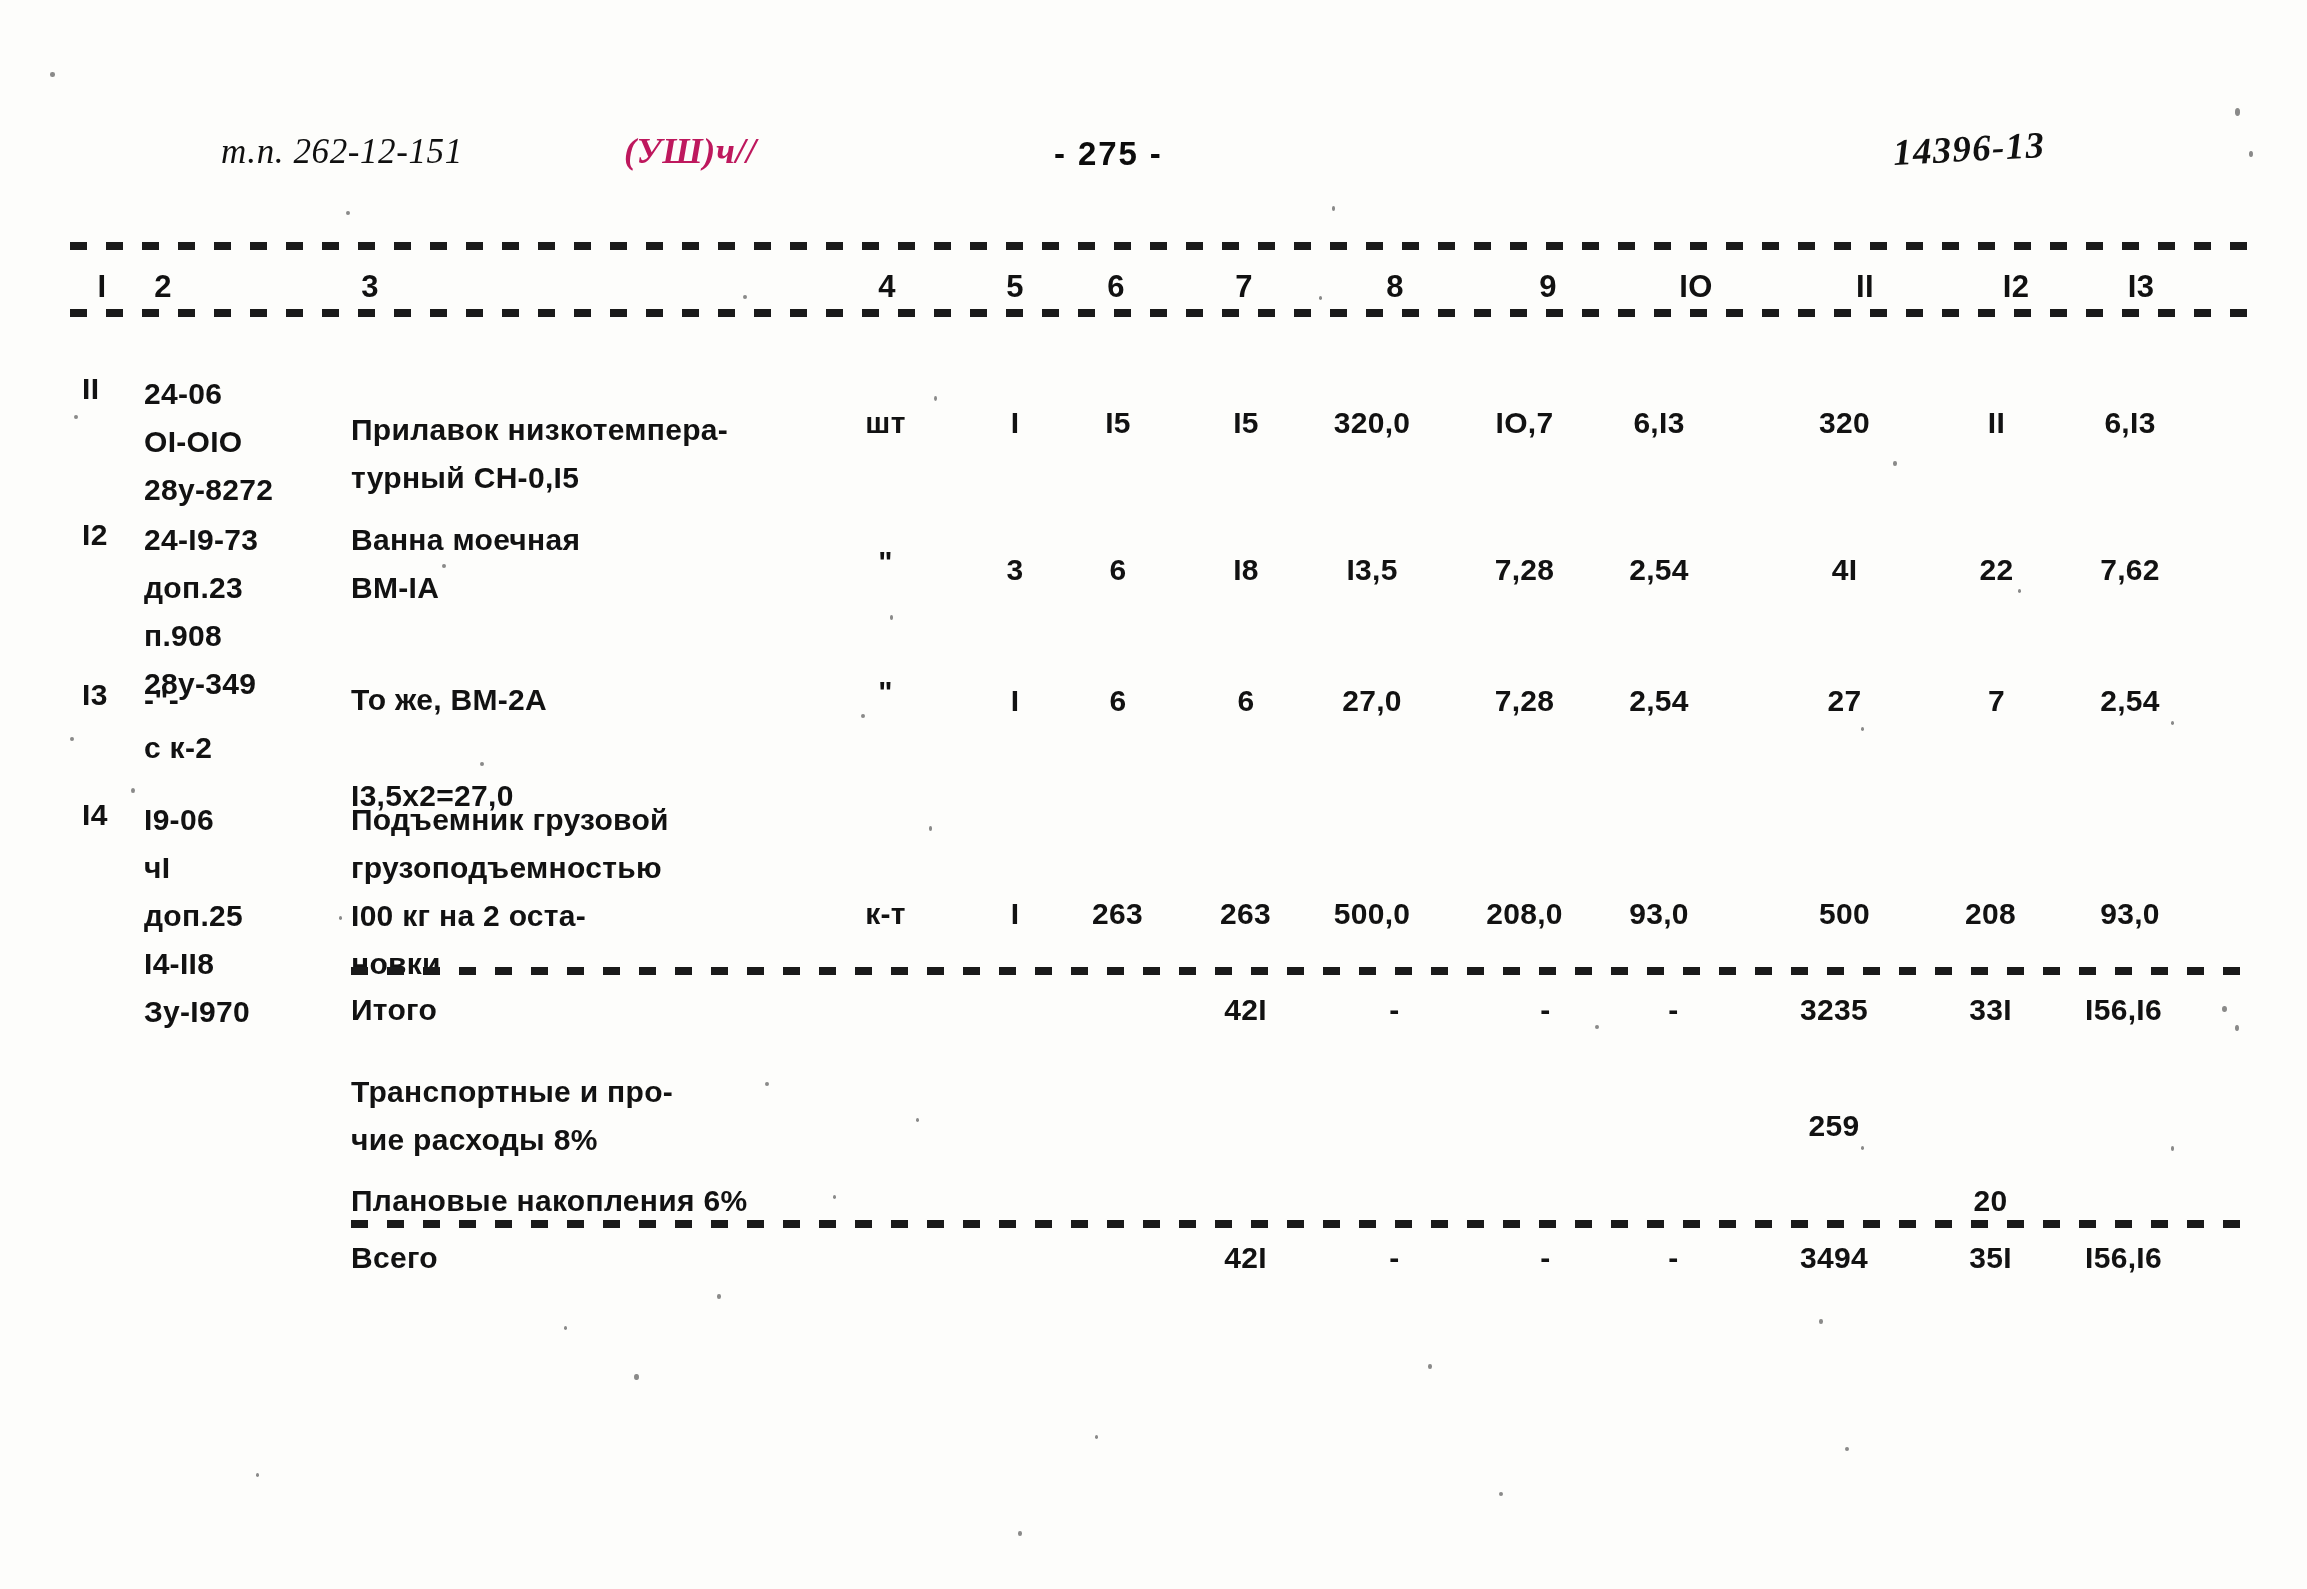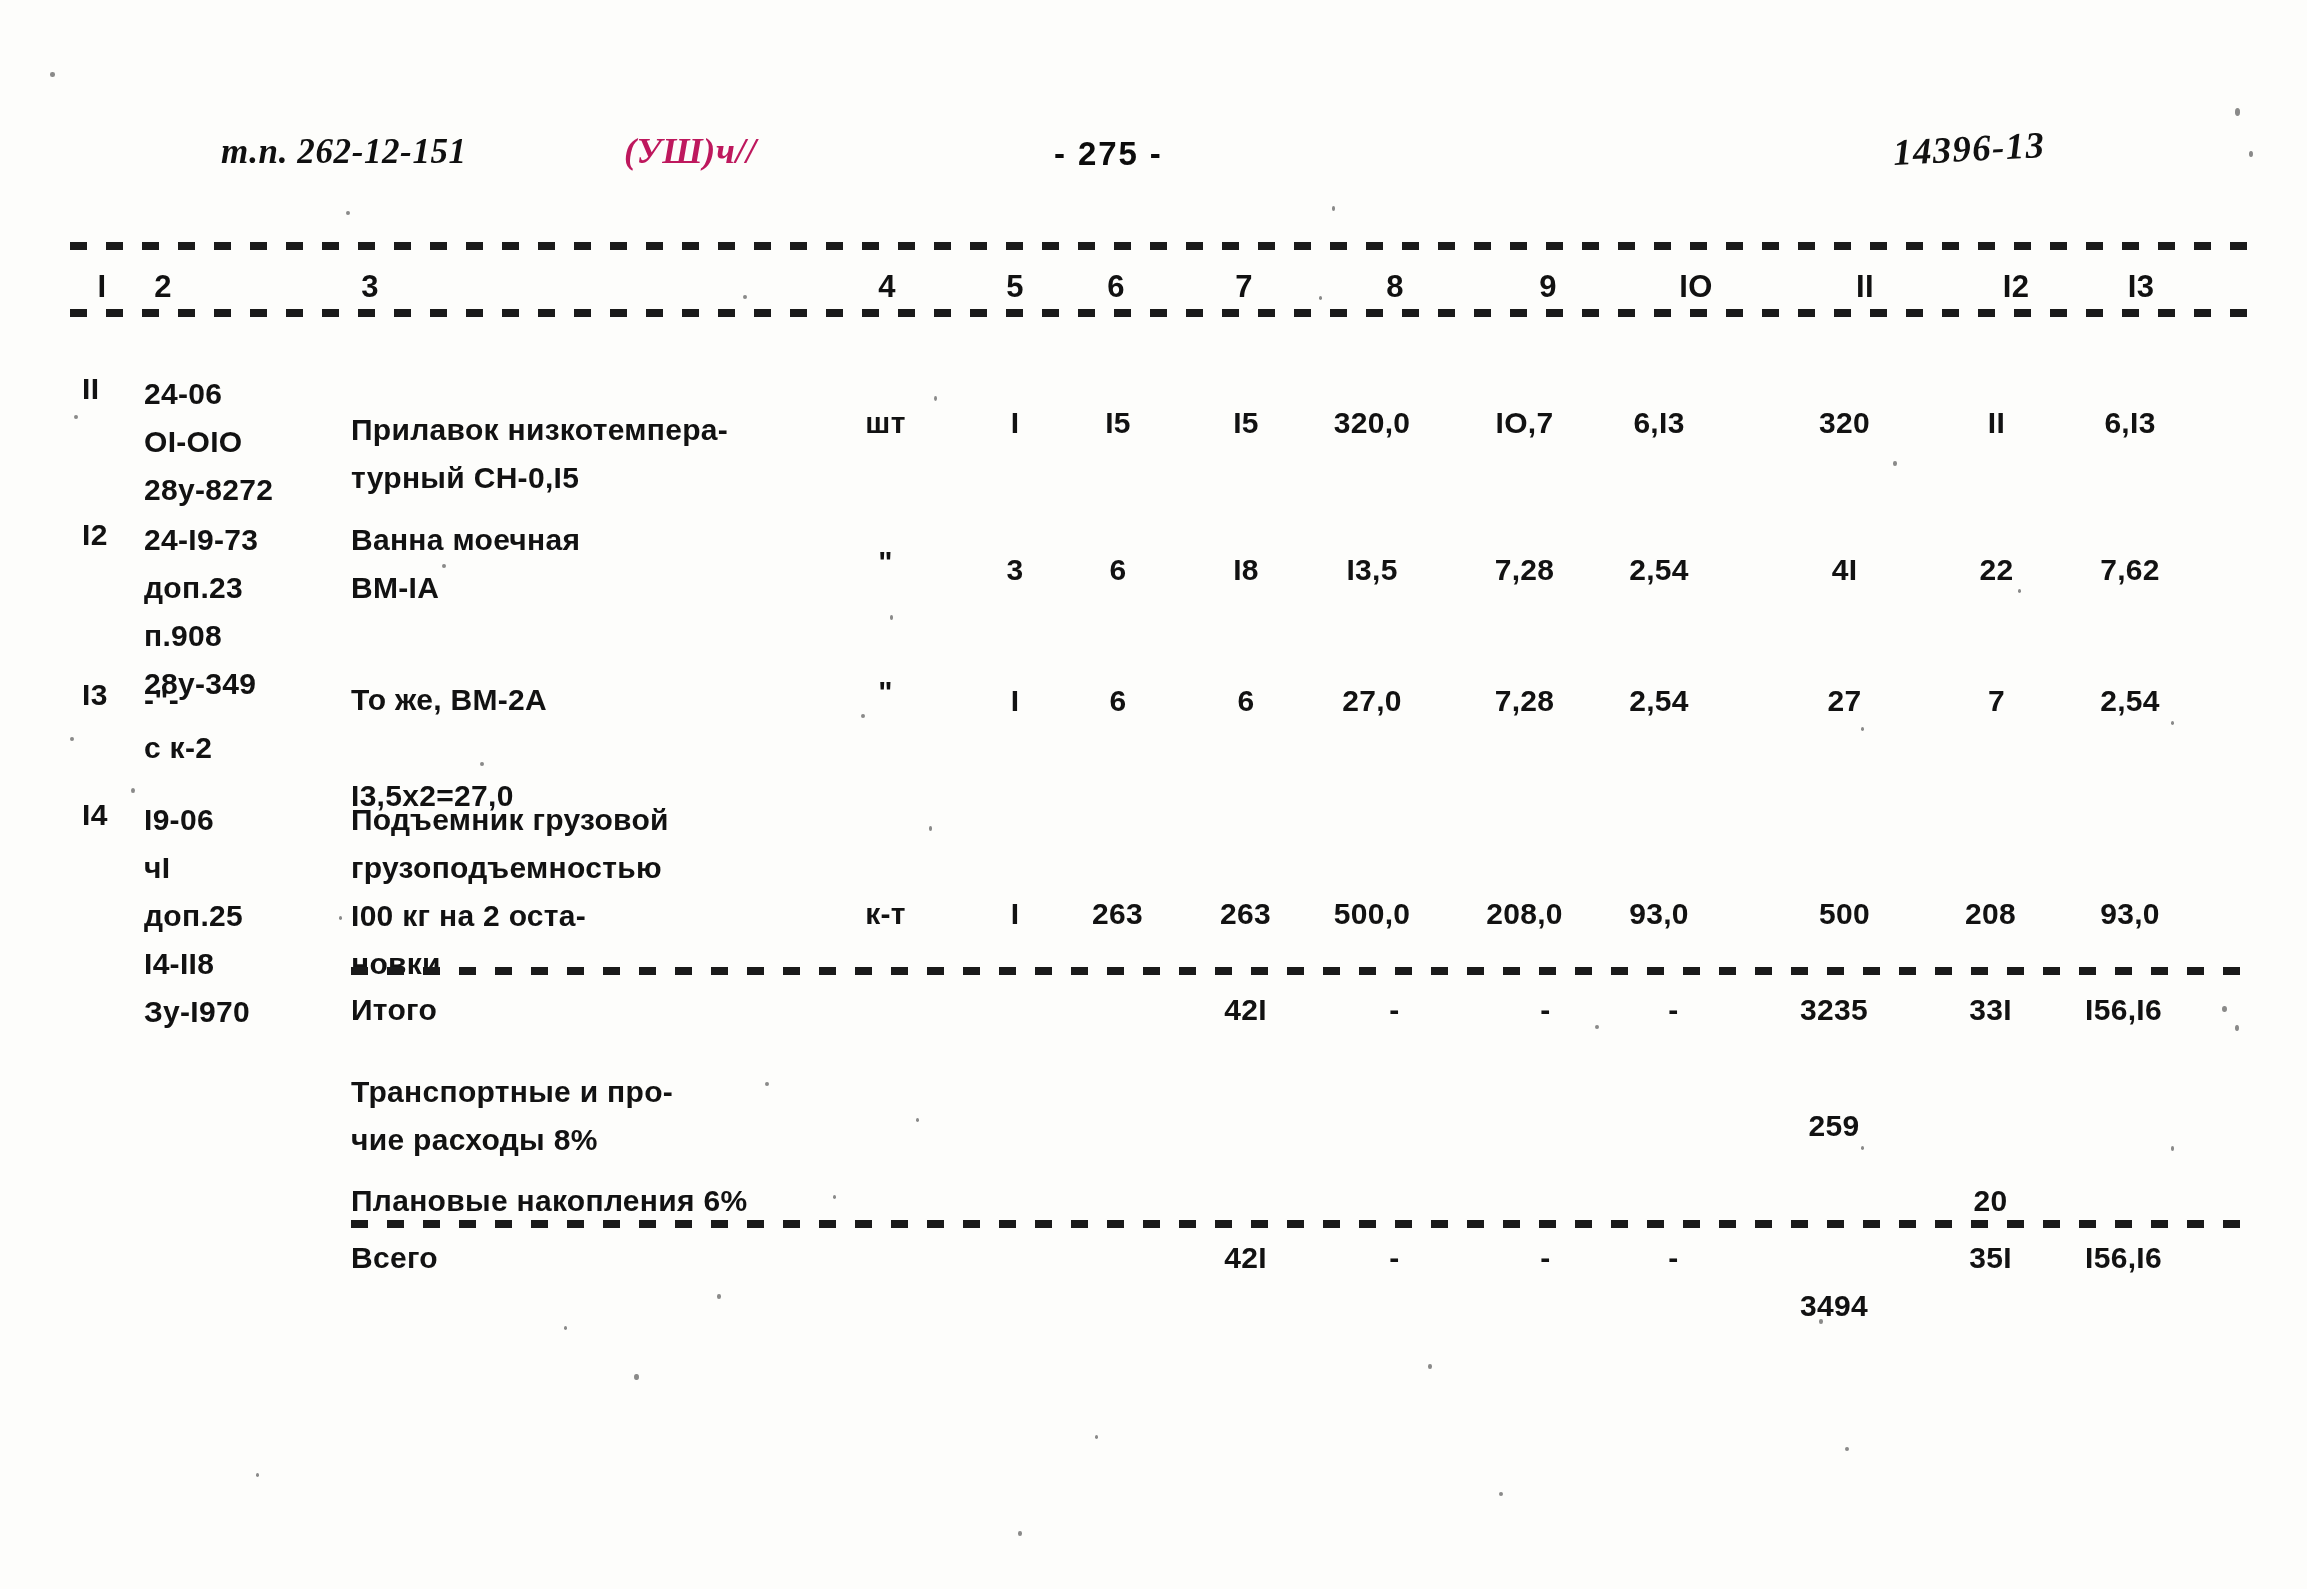--- a/index.html
+++ b/index.html
@@ -14,21 +14,21 @@
   
   .speck{position:absolute;background:#2b2b2b;border-radius:50%;opacity:.55;}
 
   .sheet{position:absolute;left:0;top:0;width:2307px;height:1589px;}
 
   
   .hdr{position:absolute;top:127px;left:0;width:2307px;height:70px;}
   .hdr .doccode{
     position:absolute;left:221px;top:5.1px;
     font-family:"Liberation Serif",serif;
-    font-size:35px;font-weight:bold;color:#101010;
+    font-size:35px;font-weight:normal;color:#101010;
     letter-spacing:0.6px;
     font-style:italic;
   }
   .hdr .part{
     position:absolute;left:624px;top:2.6px;
     font-size:36px;font-weight:bold;color:#be185d;
     font-style:italic;letter-spacing:0.6px;
   }
   .hdr .pageno{
     position:absolute;left:1054px;top:7.7px;
@@ -192,21 +192,21 @@
     <div class="cell" style="left:351px;top:1182px;">Плановые накопления 6%</div>
     <div class="cell num" style="left:1933px;top:1182px;width:115px;">20</div>
 
     <div class="dash" style="left:351px;top:1220px;width:1902px;"></div>
 
     <div class="cell" style="left:351px;top:1239px;text-align:center;">Всего</div>
     <div class="cell ctr" style="left:1199px;top:1239px;width:93px;">42I</div>
     <div class="cell ctr" style="left:1348px;top:1239px;width:93px;">-</div>
     <div class="cell ctr" style="left:1499px;top:1239px;width:93px;">-</div>
     <div class="cell ctr" style="left:1627px;top:1239px;width:93px;">-</div>
-    <div class="cell num" style="left:1765px;top:1239px;width:138px;margin-top:48px;">3494</div>
+    <div class="cell num" style="left:1765px;top:1239px;width:138px;">3494</div>
     <div class="cell num" style="left:1933px;top:1239px;width:115px;">35I</div>
     <div class="cell num" style="left:2057px;top:1239px;width:133px;">I56,I6</div>
 
   </div>
 
   <div class="speck" style="left:50px;top:72px;width:4.5px;height:4.5px;"></div>
   <div class="speck" style="left:2235px;top:108px;width:5.1px;height:7.7px;"></div>
   <div class="speck" style="left:2249px;top:151px;width:3.8px;height:5.8px;"></div>
   <div class="speck" style="left:346px;top:211px;width:3.8px;height:3.8px;"></div>
   <div class="speck" style="left:1332px;top:206px;width:3.2px;height:4.5px;"></div>

